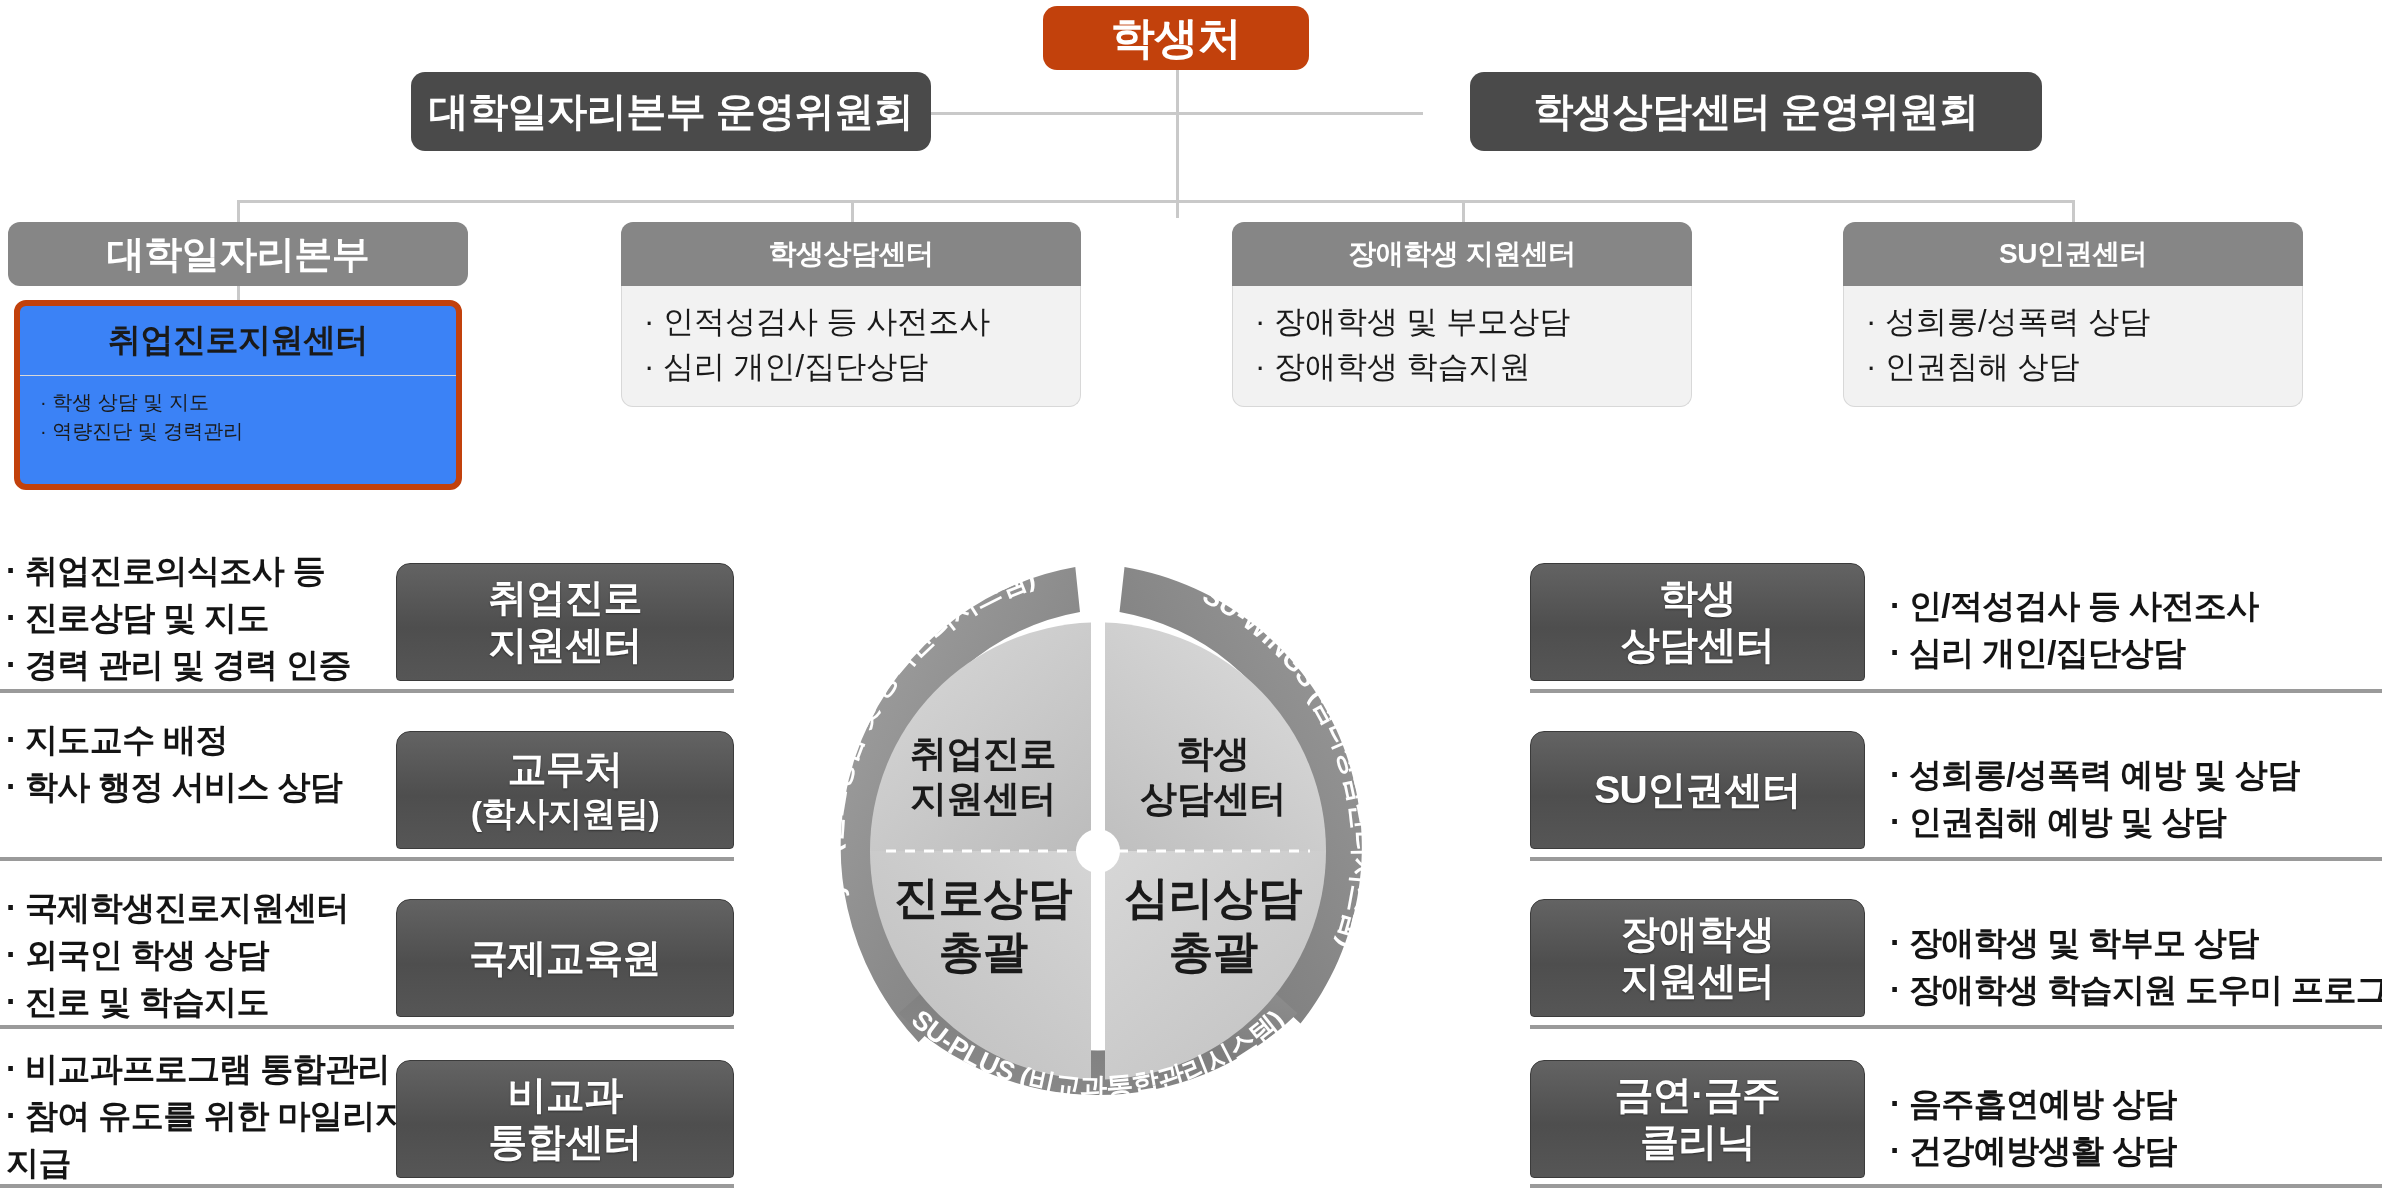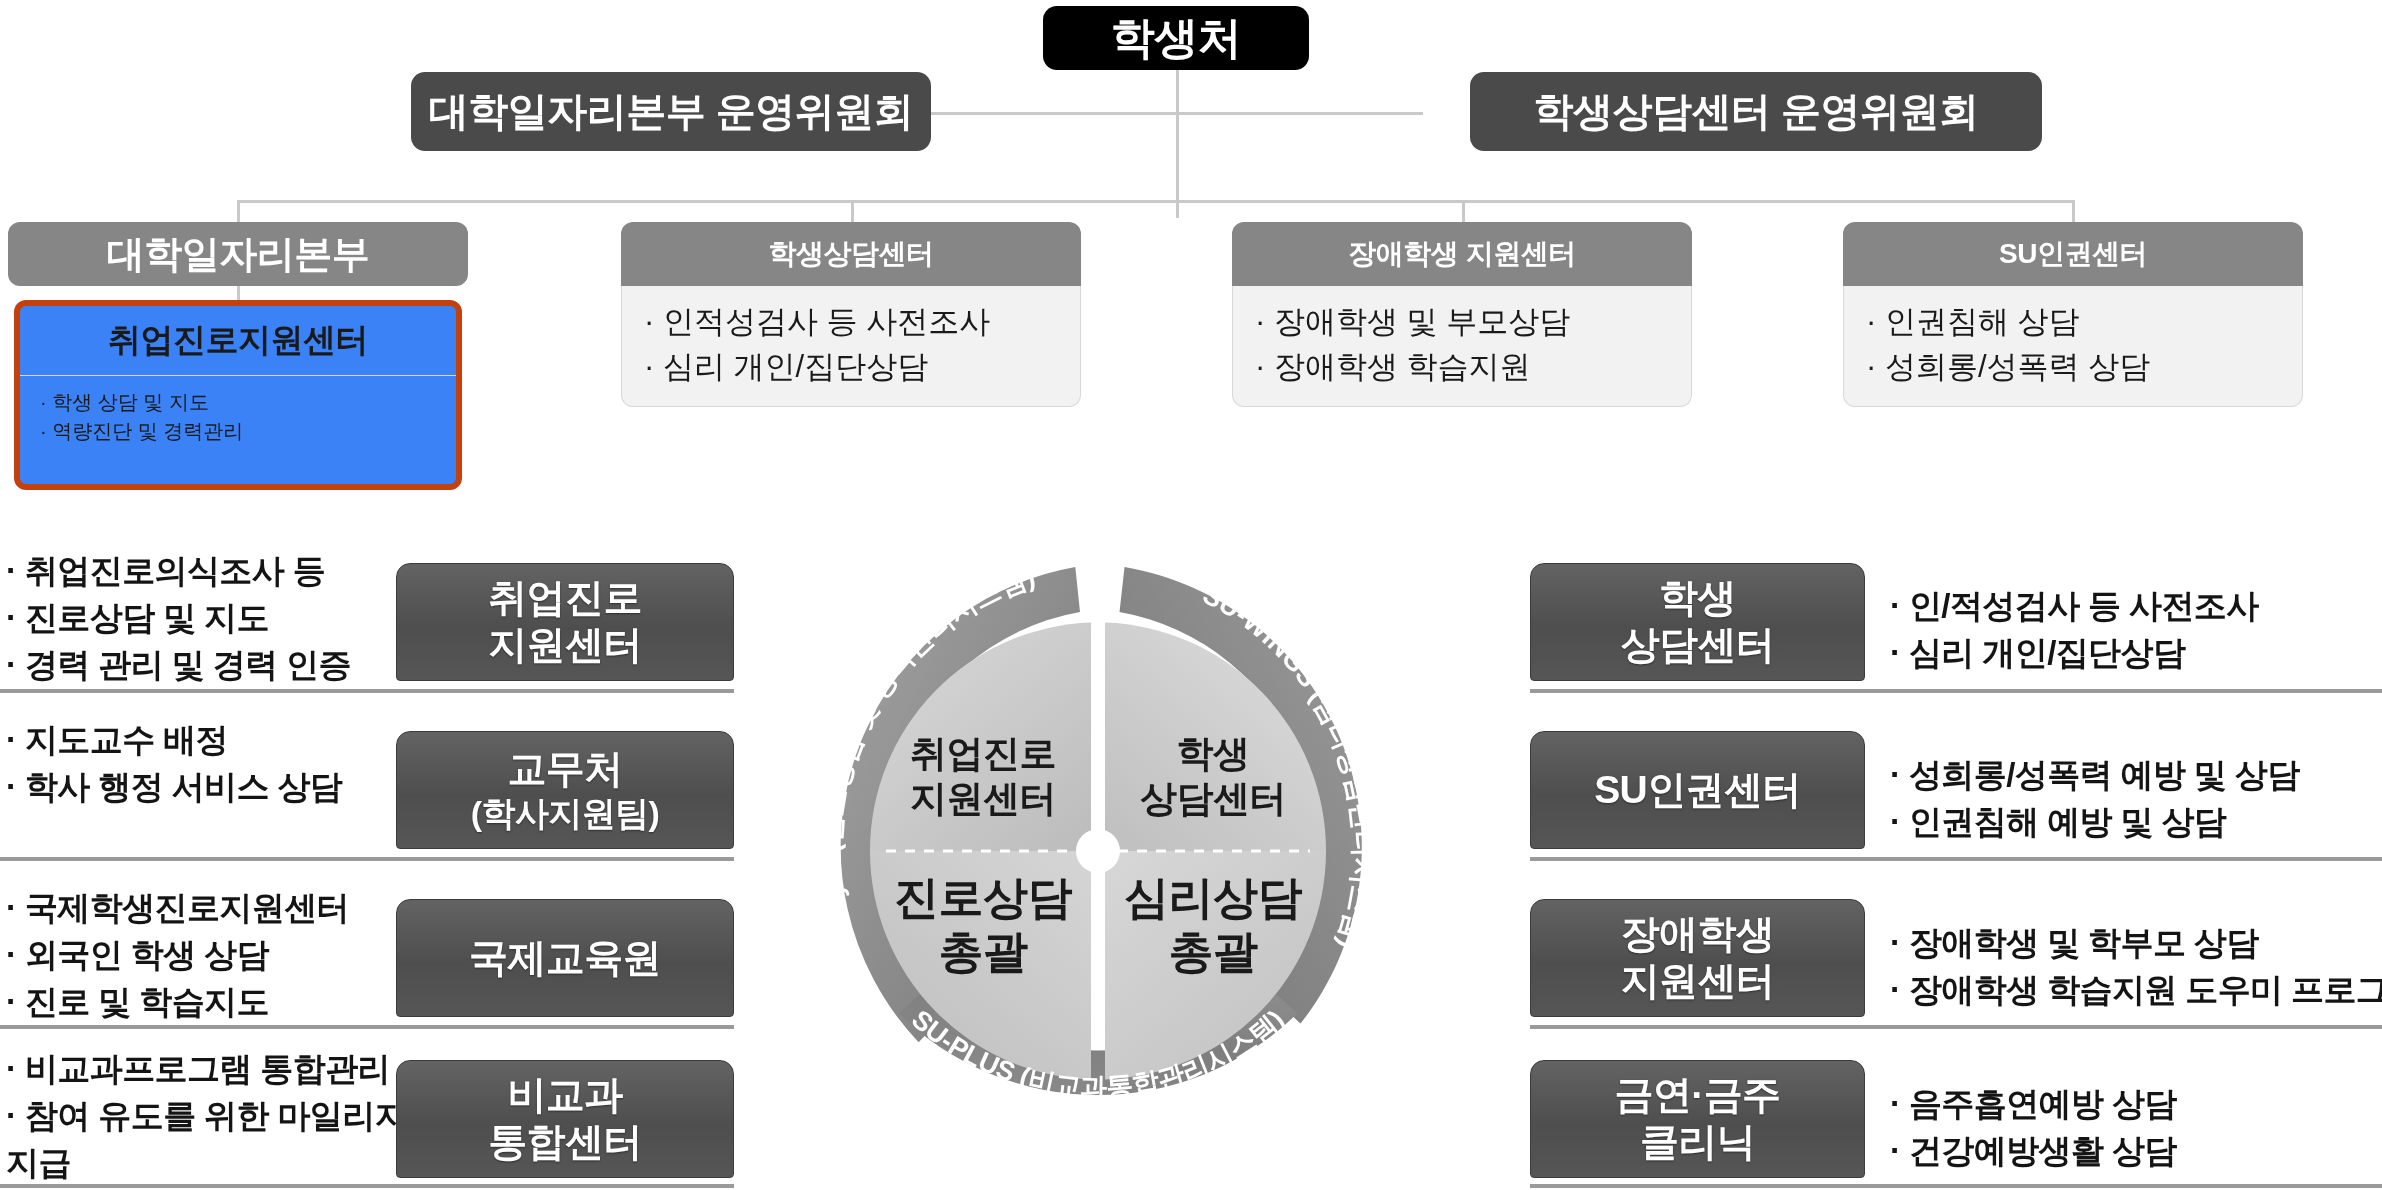--- a/index.html
+++ b/index.html
@@ -27,21 +27,21 @@
     display: flex;
     align-items: center;
     justify-content: center;
     text-align: center;
     color: #ffffff;
     font-weight: bold;
     line-height: 1.18;
     letter-spacing: -0.5px;
   }
   .node-black {
-    background: #000000;
+    background: #c2410c;
     border-radius: 14px;
     font-size: 44px;
   }
   .node-dark {
     background: #4a4a4a;
     border-radius: 14px;
     font-size: 40px;
   }
   .node-mid {
     background: #868686;
@@ -227,22 +227,22 @@
     <div class="card-head">장애학생 지원센터</div>
     <div class="card-body" style="height:121px;">
       <div class="li">· 장애학생 및 부모상담</div>
       <div class="li">· 장애학생 학습지원</div>
     </div>
   </div>
 
   <div class="card" style="left:1843px; top:222px; width:460px; height:185px;">
     <div class="card-head">SU인권센터</div>
     <div class="card-body" style="height:121px;">
+      <div class="li">· 성희롱/성폭력 상담</div>
       <div class="li">· 인권침해 상담</div>
-      <div class="li">· 성희롱/성폭력 상담</div>
     </div>
   </div>
 
   <div class="bullets left" style="left:6px; top:548px; width:380px;">
     <div class="li">· 취업진로의식조사 등</div>
     <div class="li">· 진로상담 및  지도</div>
     <div class="li">· 경력 관리 및 경력 인증</div>
   </div>
   <div class="pill" style="left:396px; top:563px; width:338px; height:118px;">
     <div>

